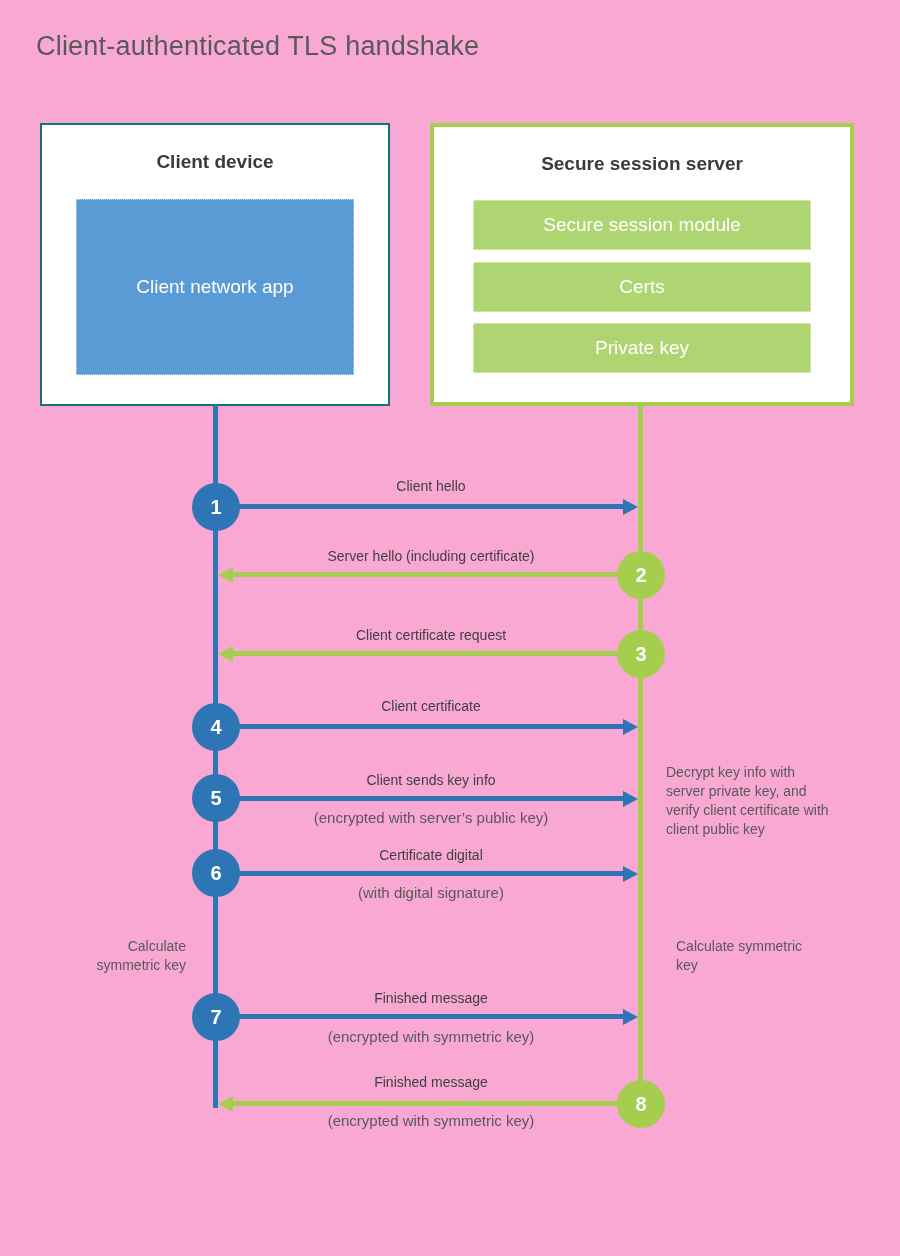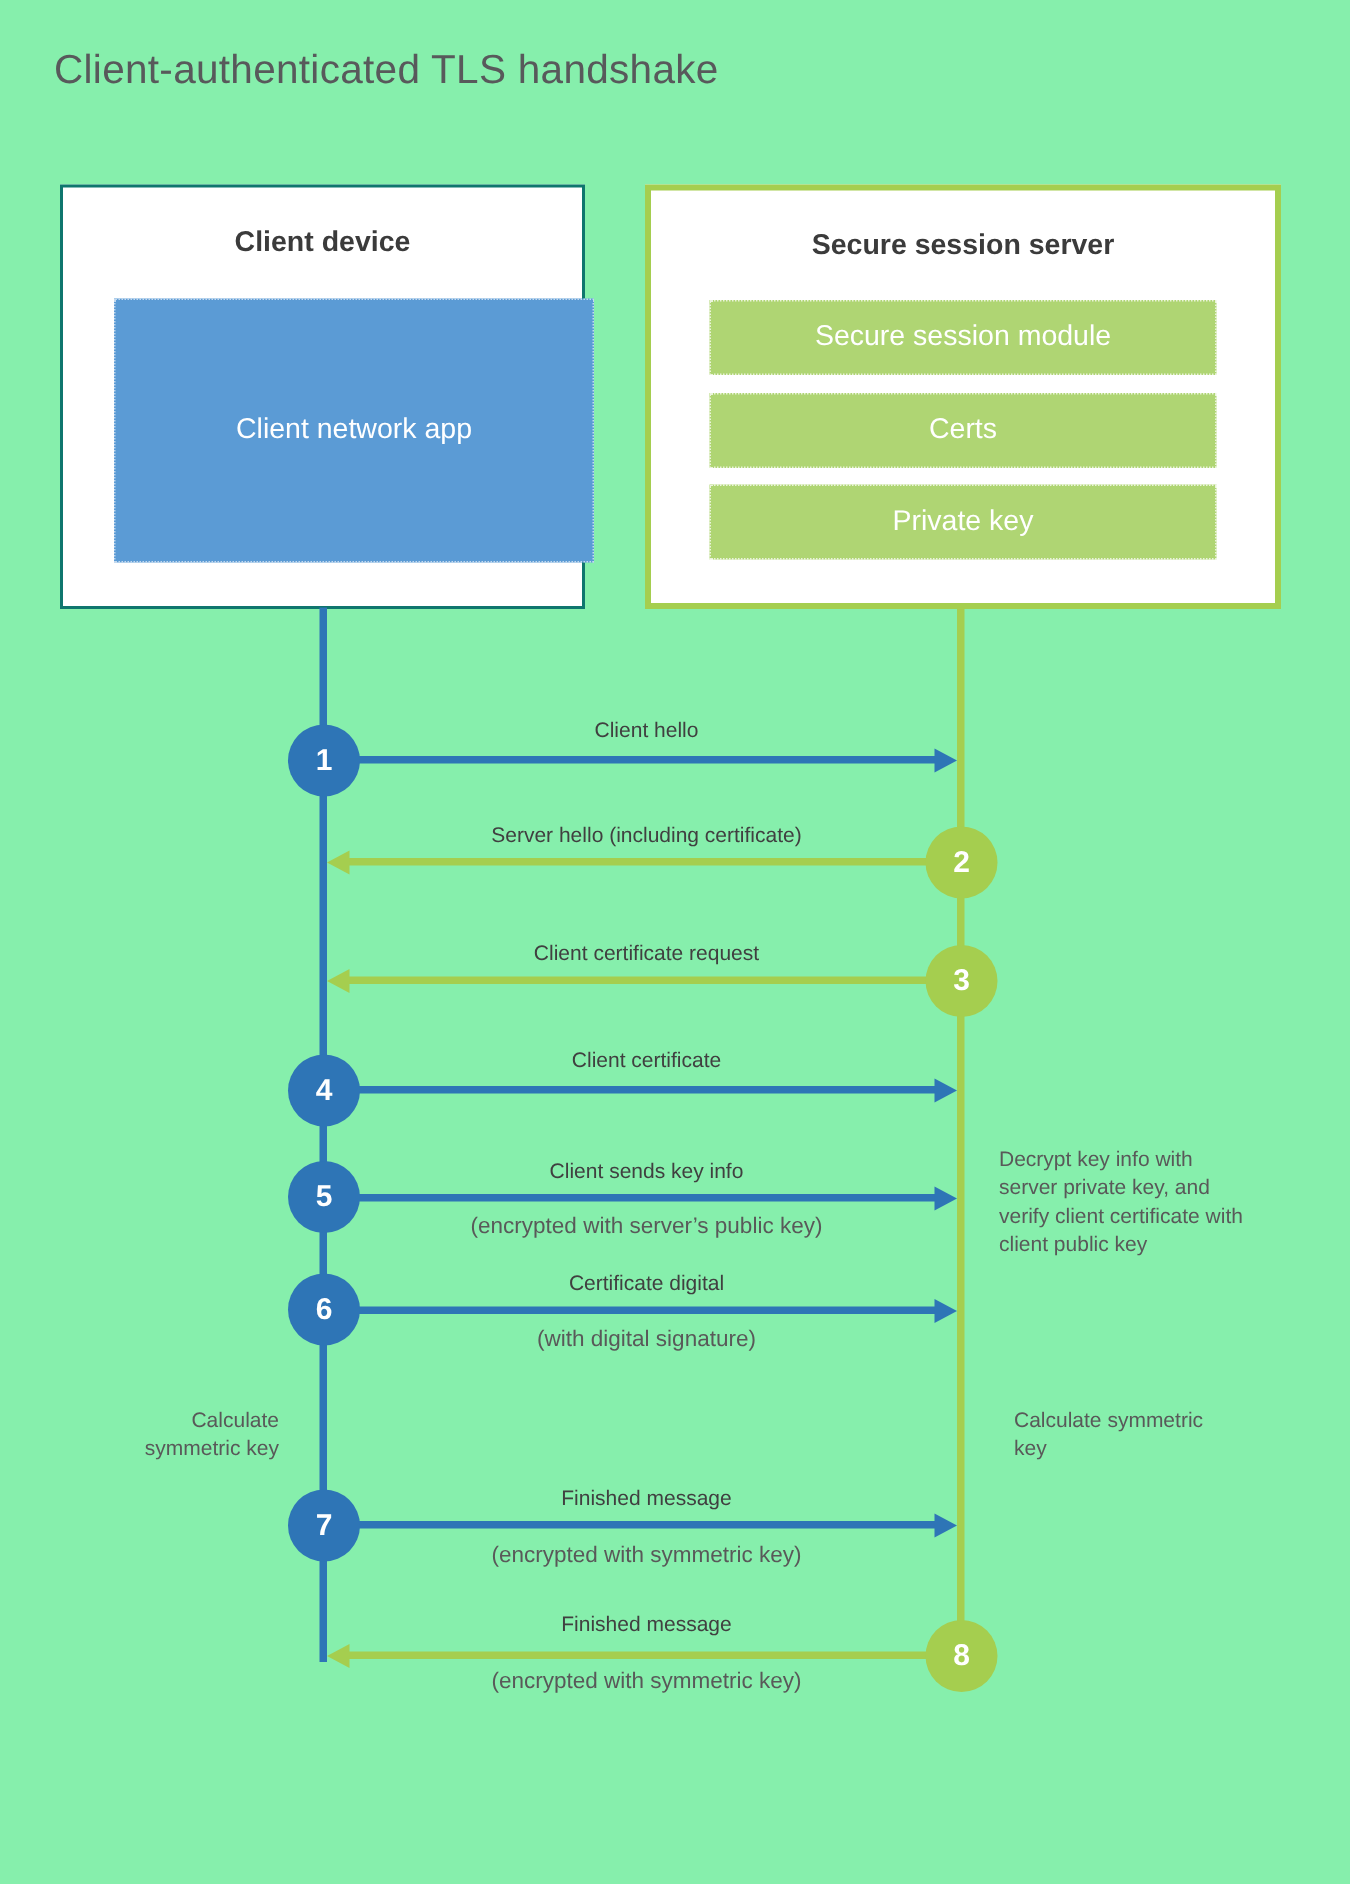--- a/index.html
+++ b/index.html
@@ -3,21 +3,21 @@
 <meta charset="utf-8">
 <style>
   * { margin: 0; padding: 0; box-sizing: border-box; }
   html, body { background: #ffffff; }
   body { font-family: "Liberation Sans", "DejaVu Sans", sans-serif; }
 
   .canvas {
     position: relative;
     width: 900px;
     height: 1256px;
-    background: #86efac;
+    background: #f9a8d4;
     overflow: hidden;
     padding-left: 28px;
   }
 
   .page-title {
     position: absolute;
     left: 36px;
     top: 31px;
     font-size: 27px;
     font-weight: 300;
@@ -43,21 +43,21 @@
     text-align: center;
     font-size: 19px;
     font-weight: bold;
     color: #3b3b3b;
   }
 
   .client-module {
     position: absolute;
     left: 34px;
     top: 74px;
-    width: 320px;
+    width: 278px;
     height: 176px;
     background: #5b9bd5;
     border: 1px dotted #c3d9ef;
     display: flex;
     align-items: center;
     justify-content: center;
     text-align: center;
   }
   .client-module span {
     display: inline-block;

